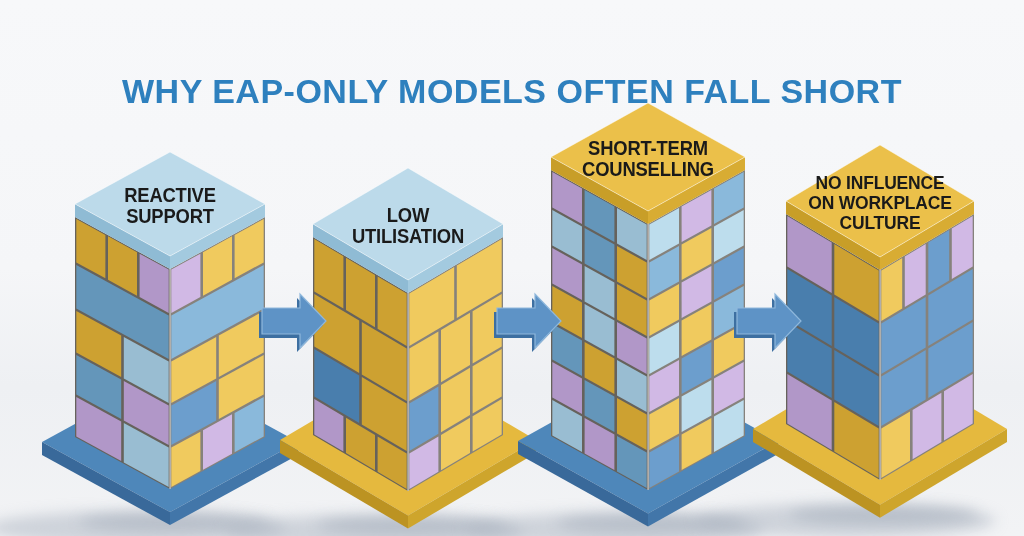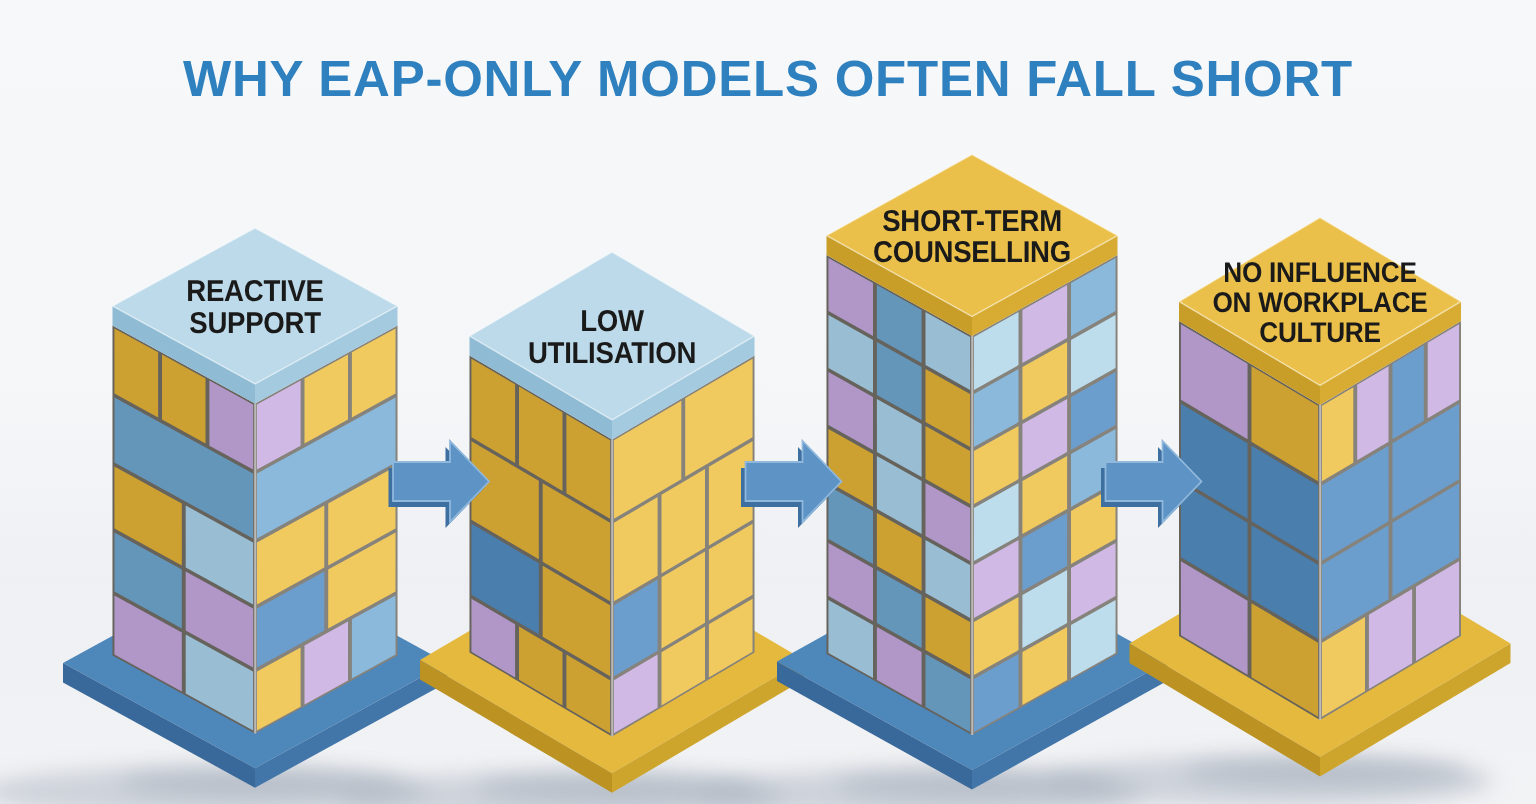--- a/index.html
+++ b/index.html
@@ -19,21 +19,21 @@
     font-weight:bold;line-height:1.06;white-space:pre-line;
     transform:translateY(-50%) scaleX(.92);
     letter-spacing:-.2px;font-size:20px;
   }
   .tower-label.small{font-size:19px;}
 </style>
 </head>
 <body>
 
 <div class="stage">
-  <h1 class="page-title" style="color: rgb(46, 128, 190);">WHY EAP-ONLY MODELS OFTEN FALL SHORT</h1>
+  <h1 class="page-title" style="color: rgb(46, 128, 190); margin-top: 38px;">WHY EAP-ONLY MODELS OFTEN FALL SHORT</h1>
 
   <svg id="scene" width="1024" height="536" viewBox="0 0 1024 536">
       <defs>
         <filter id="soft" x="-60%" y="-60%" width="220%" height="220%">
           <feGaussianBlur stdDeviation="7"></feGaussianBlur>
         </filter>
       </defs>
       <g>
         <ellipse cx="136" cy="528.0631578947368" rx="150" ry="17" fill="#aab3c0" opacity="0.5" filter="url(#soft)"></ellipse>
         <ellipse cx="174" cy="522.0631578947368" rx="95" ry="10" fill="#96a1b0" opacity="0.4" filter="url(#soft)"></ellipse>

